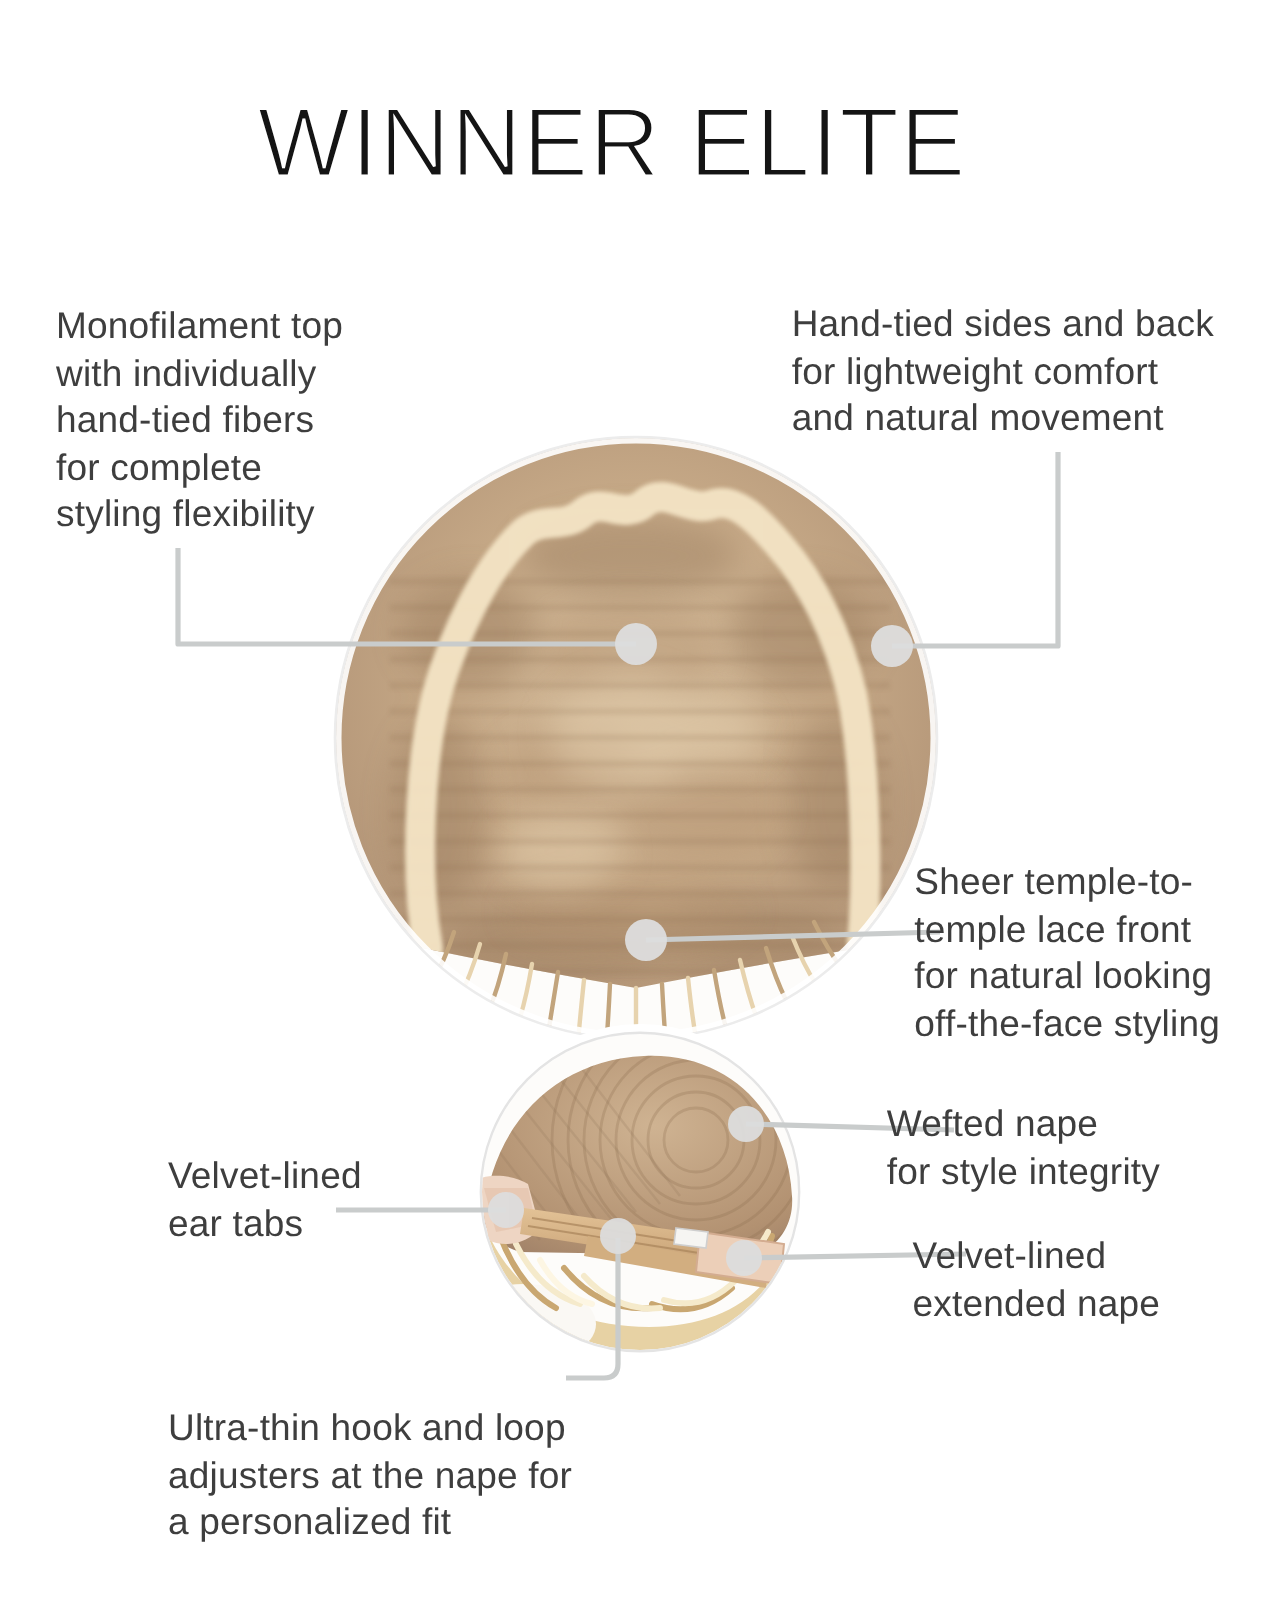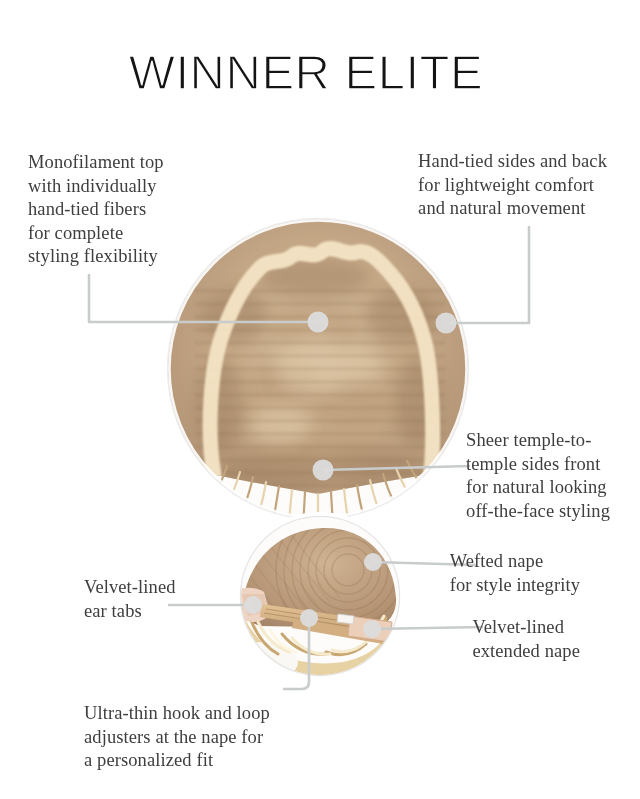--- a/index.html
+++ b/index.html
@@ -9,21 +9,21 @@
     font-family:"Liberation Sans","DejaVu Sans",sans-serif;
   }
   .title{
     position:absolute;top:47px;left:0;width:612px;text-align:center;
     font-size:49px;font-weight:300;color:#141414;letter-spacing:0.5px;
     -webkit-text-stroke:1.4px #ffffff; 
     line-height:1.05;
   }
   .callout{
     position:absolute;white-space:pre-line;
-    font-size:18.5px;line-height:23.5px;color:#3e3e3e;letter-spacing:0.1px;font-family:Liberation Serif, serif;
+    font-size:18.5px;line-height:23.5px;color:#3e3e3e;letter-spacing:0.1px;
   }
   .align-right{text-align:left;}
   .photo{position:absolute;}
   #photo-top{left:165px;top:216px;}
   #photo-nape{left:234px;top:510px;}
   #leader-overlay{position:absolute;left:0;top:0;z-index:5;pointer-events:none;}
   .text-layer{z-index:6;}
 </style>
 </head>
 <body>
@@ -221,21 +221,21 @@
 with individually
 hand-tied fibers
 for complete
 styling flexibility</div>
 
 <div class="callout align-right text-layer" style="right:33px;top:150px;">Hand-tied sides and back
 for lightweight comfort
 and natural movement</div>
 
 <div class="callout align-right text-layer" style="right:30px;top:429px;">Sheer temple-to-
-temple sides front
+temple lace front
 for natural looking
 off-the-face styling</div>
 
 <div class="callout align-right text-layer" style="right:60px;top:550px;">Wefted nape
 for style integrity</div>
 
 <div class="callout align-right text-layer" style="right:60px;top:616px;">Velvet-lined
 extended nape</div>
 
 <div class="callout text-layer" style="left:84px;top:576px;">Velvet-lined

